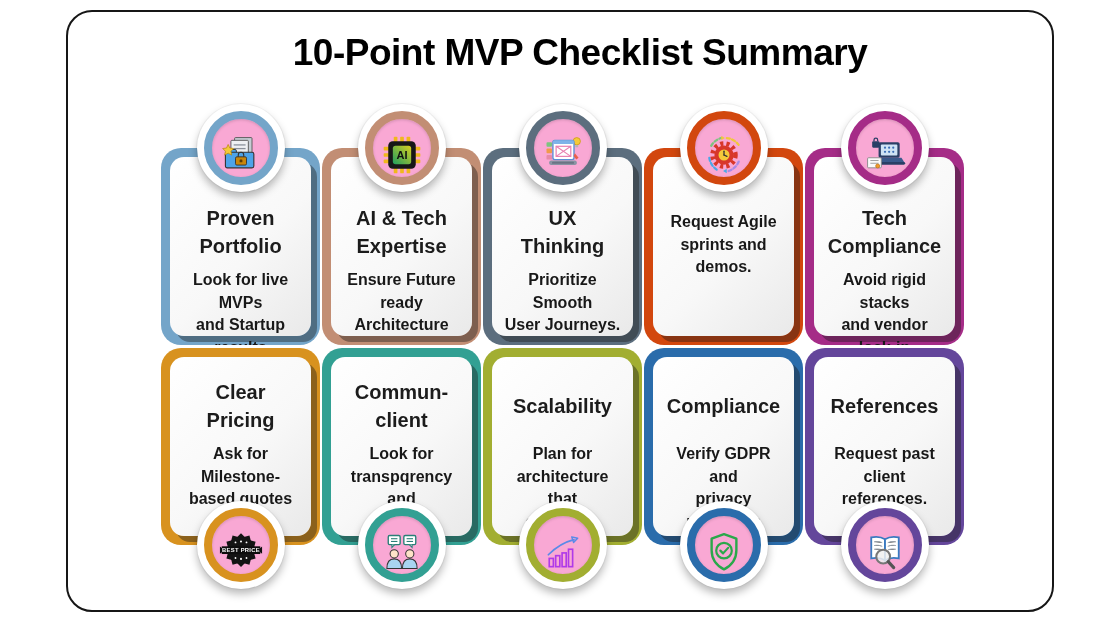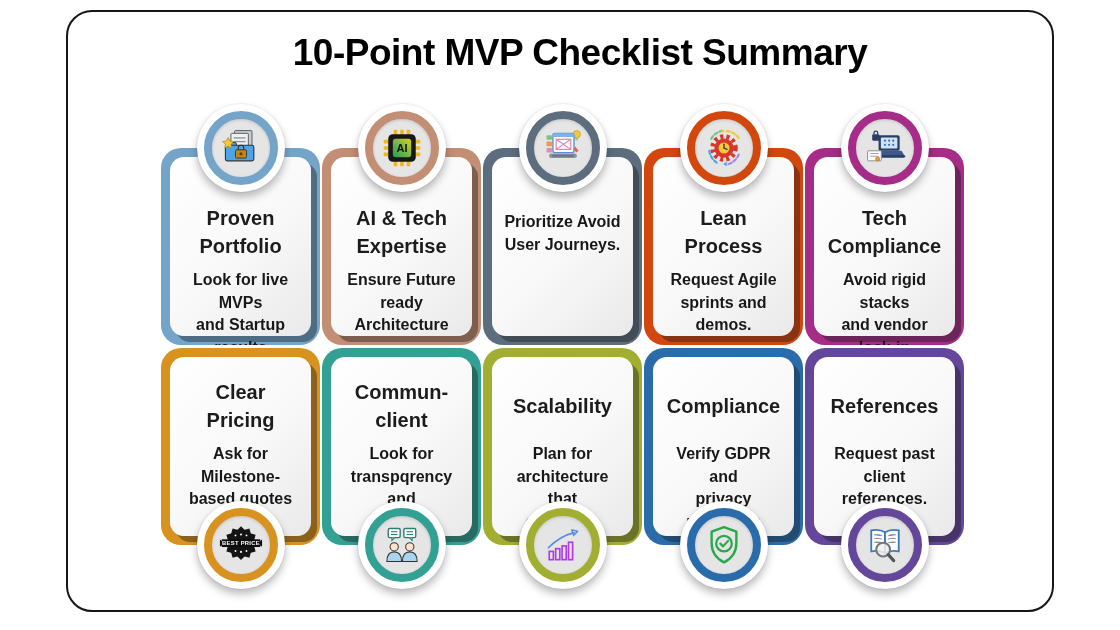--- a/index.html
+++ b/index.html
@@ -46,23 +46,23 @@
   .circle{
     position:absolute;left:50%;transform:translateX(-50%);
     width:88px;height:88px;border-radius:50%;background:#ffffff;
     box-shadow:0 5px 9px rgba(0,0,0,0.28), 0 0 0 1px rgba(0,0,0,0.04);
     z-index:5;
   }
   .row-top .circle{top:-44px;}
   .row-bottom .circle{bottom:-44px;}
   .circle .ring{
     position:absolute;inset:7px;border-radius:50%;
-    border:8px solid var(--accent);background:#e5e5e5;
+    border:8px solid var(--accent);background:#f9a8d4;
     box-shadow:inset 0 1px 3px rgba(0,0,0,0.15);
-    display:flex;align-items:center;justify-content:center;
+    display:flex;align-items:flex-end;justify-content:center;
   }
   .circle svg{width:44px;height:44px;display:block;}
 </style>
 </head>
 <body>
 
 <div class="frame"></div>
 <div class="main-title">10-Point MVP Checklist Summary</div>
 
 <div class="grid">
@@ -130,21 +130,23 @@
         <rect x="14" y="14" width="20" height="20" rx="3" fill="url(#aiGrad)"></rect>
         <text x="24" y="28.5" text-anchor="middle" font-size="12" font-weight="bold" fill="#101010">AI</text>
       </svg>
     </div>
       </div>
   </div>
 
   <div class="cell row-top" style="--accent: #5c6e7e;">
     <div class="cardbg">
       <div class="cardwhite">
-        <div class="card-desc">Prioritize Avoid
+        <div class="card-title">UX
+Thinking</div>
+        <div class="card-desc">Prioritize Smooth
 User Journeys.</div>
       </div>
     </div>
     <div class="circle">
         <div class="ring">
       <svg viewBox="0 0 48 48">
         <circle cx="39" cy="9" r="4" fill="#f5c93a" stroke="#c79a10" stroke-width="0.8"></circle>
         <rect x="37.4" y="13" width="3.2" height="2.5" rx="0.6" fill="#b5b5b5"></rect>
         <rect x="6" y="10" width="6" height="5" rx="1" fill="#7cc47f"></rect>
         <rect x="6" y="17" width="6" height="5" rx="1" fill="#f09a4a"></rect>
@@ -158,22 +160,20 @@
         <rect x="9" y="30" width="30" height="5" rx="2" fill="#8a93a3"></rect>
         <rect x="12" y="31.4" width="24" height="2.2" rx="1" fill="#6b7484"></rect>
       </svg>
     </div>
       </div>
   </div>
 
   <div class="cell row-top" style="--accent: #d2470e;">
     <div class="cardbg">
       <div class="cardwhite">
-        <div class="card-title">Lean
-Process</div>
         <div class="card-desc">Request Agile
 sprints and demos.</div>
       </div>
     </div>
     <div class="circle">
         <div class="ring">
       <svg viewBox="0 0 48 48">
         <path d="M10,14 A18 18 0 0 1 21,5.5" fill="none" stroke="#7cc47f" stroke-width="2.4" stroke-dasharray="3.5 2.5" stroke-linecap="round"></path>
         <path d="M27,5.5 A18 18 0 0 1 40,13" fill="none" stroke="#f0c83a" stroke-width="2.4" stroke-dasharray="3.5 2.5" stroke-linecap="round"></path>
         <path d="M8,27 A18 18 0 0 0 17,40.5" fill="none" stroke="#4aa8e8" stroke-width="2.4" stroke-dasharray="3.5 2.5" stroke-linecap="round"></path>

